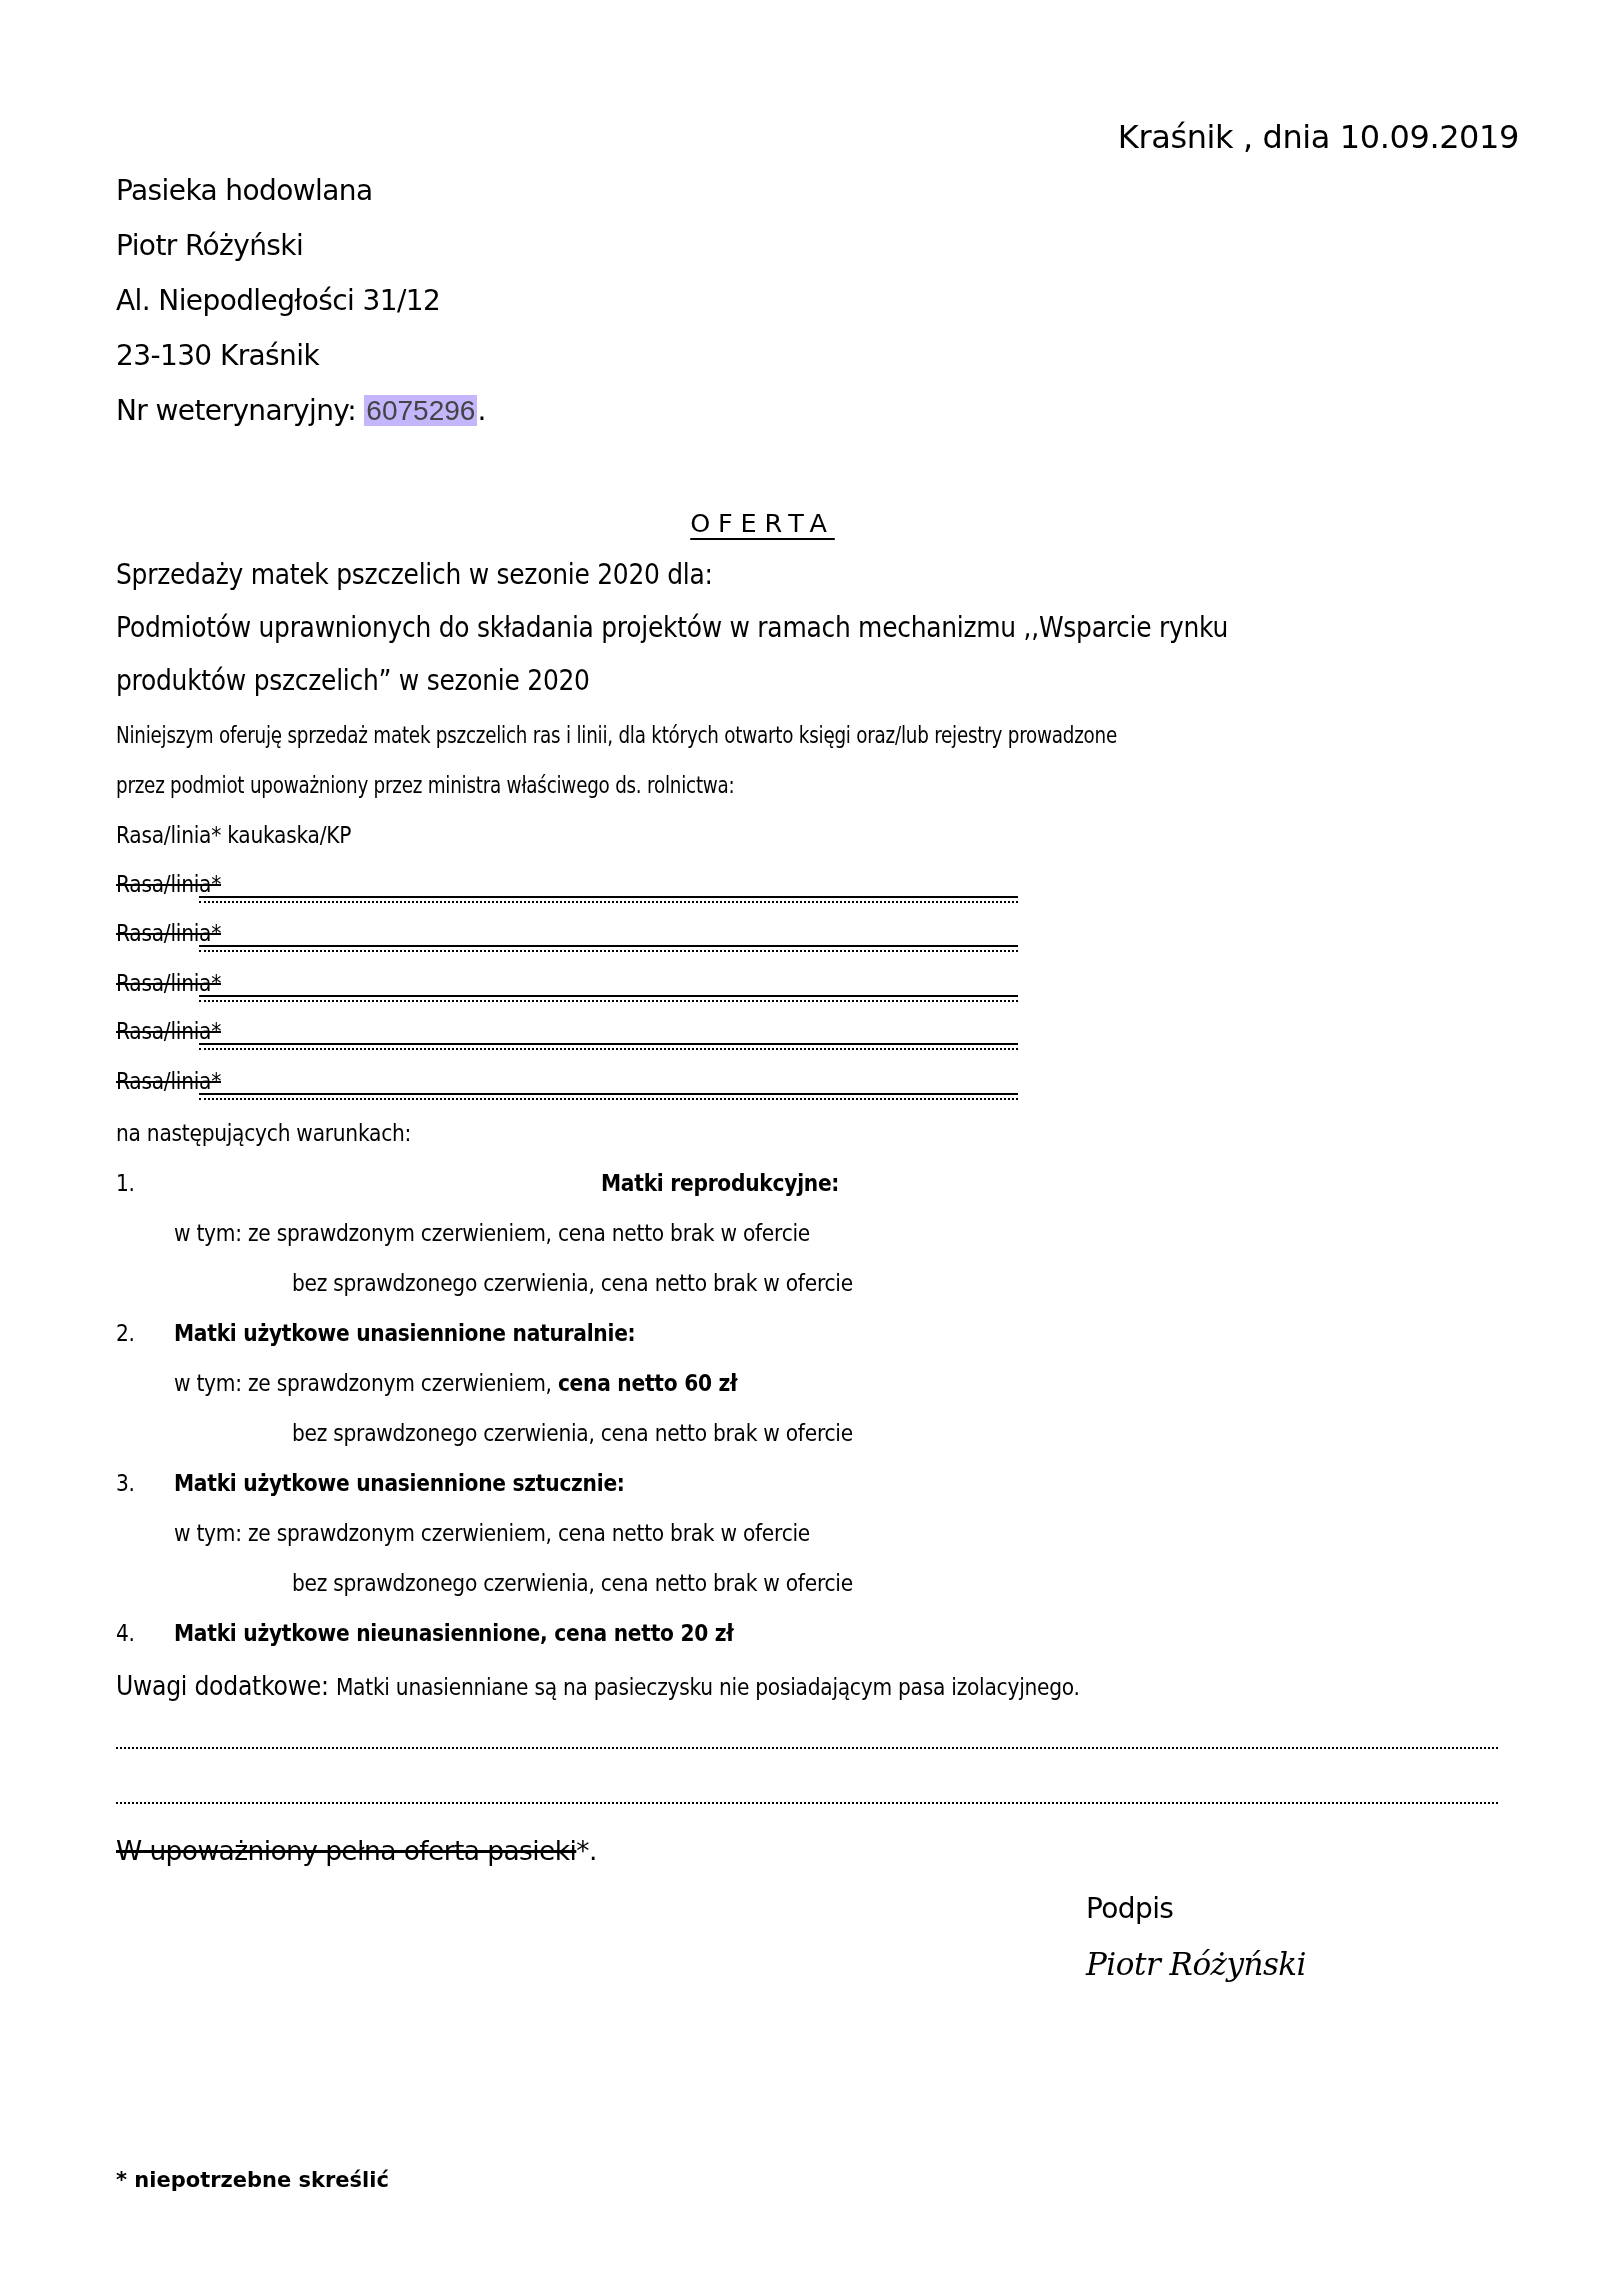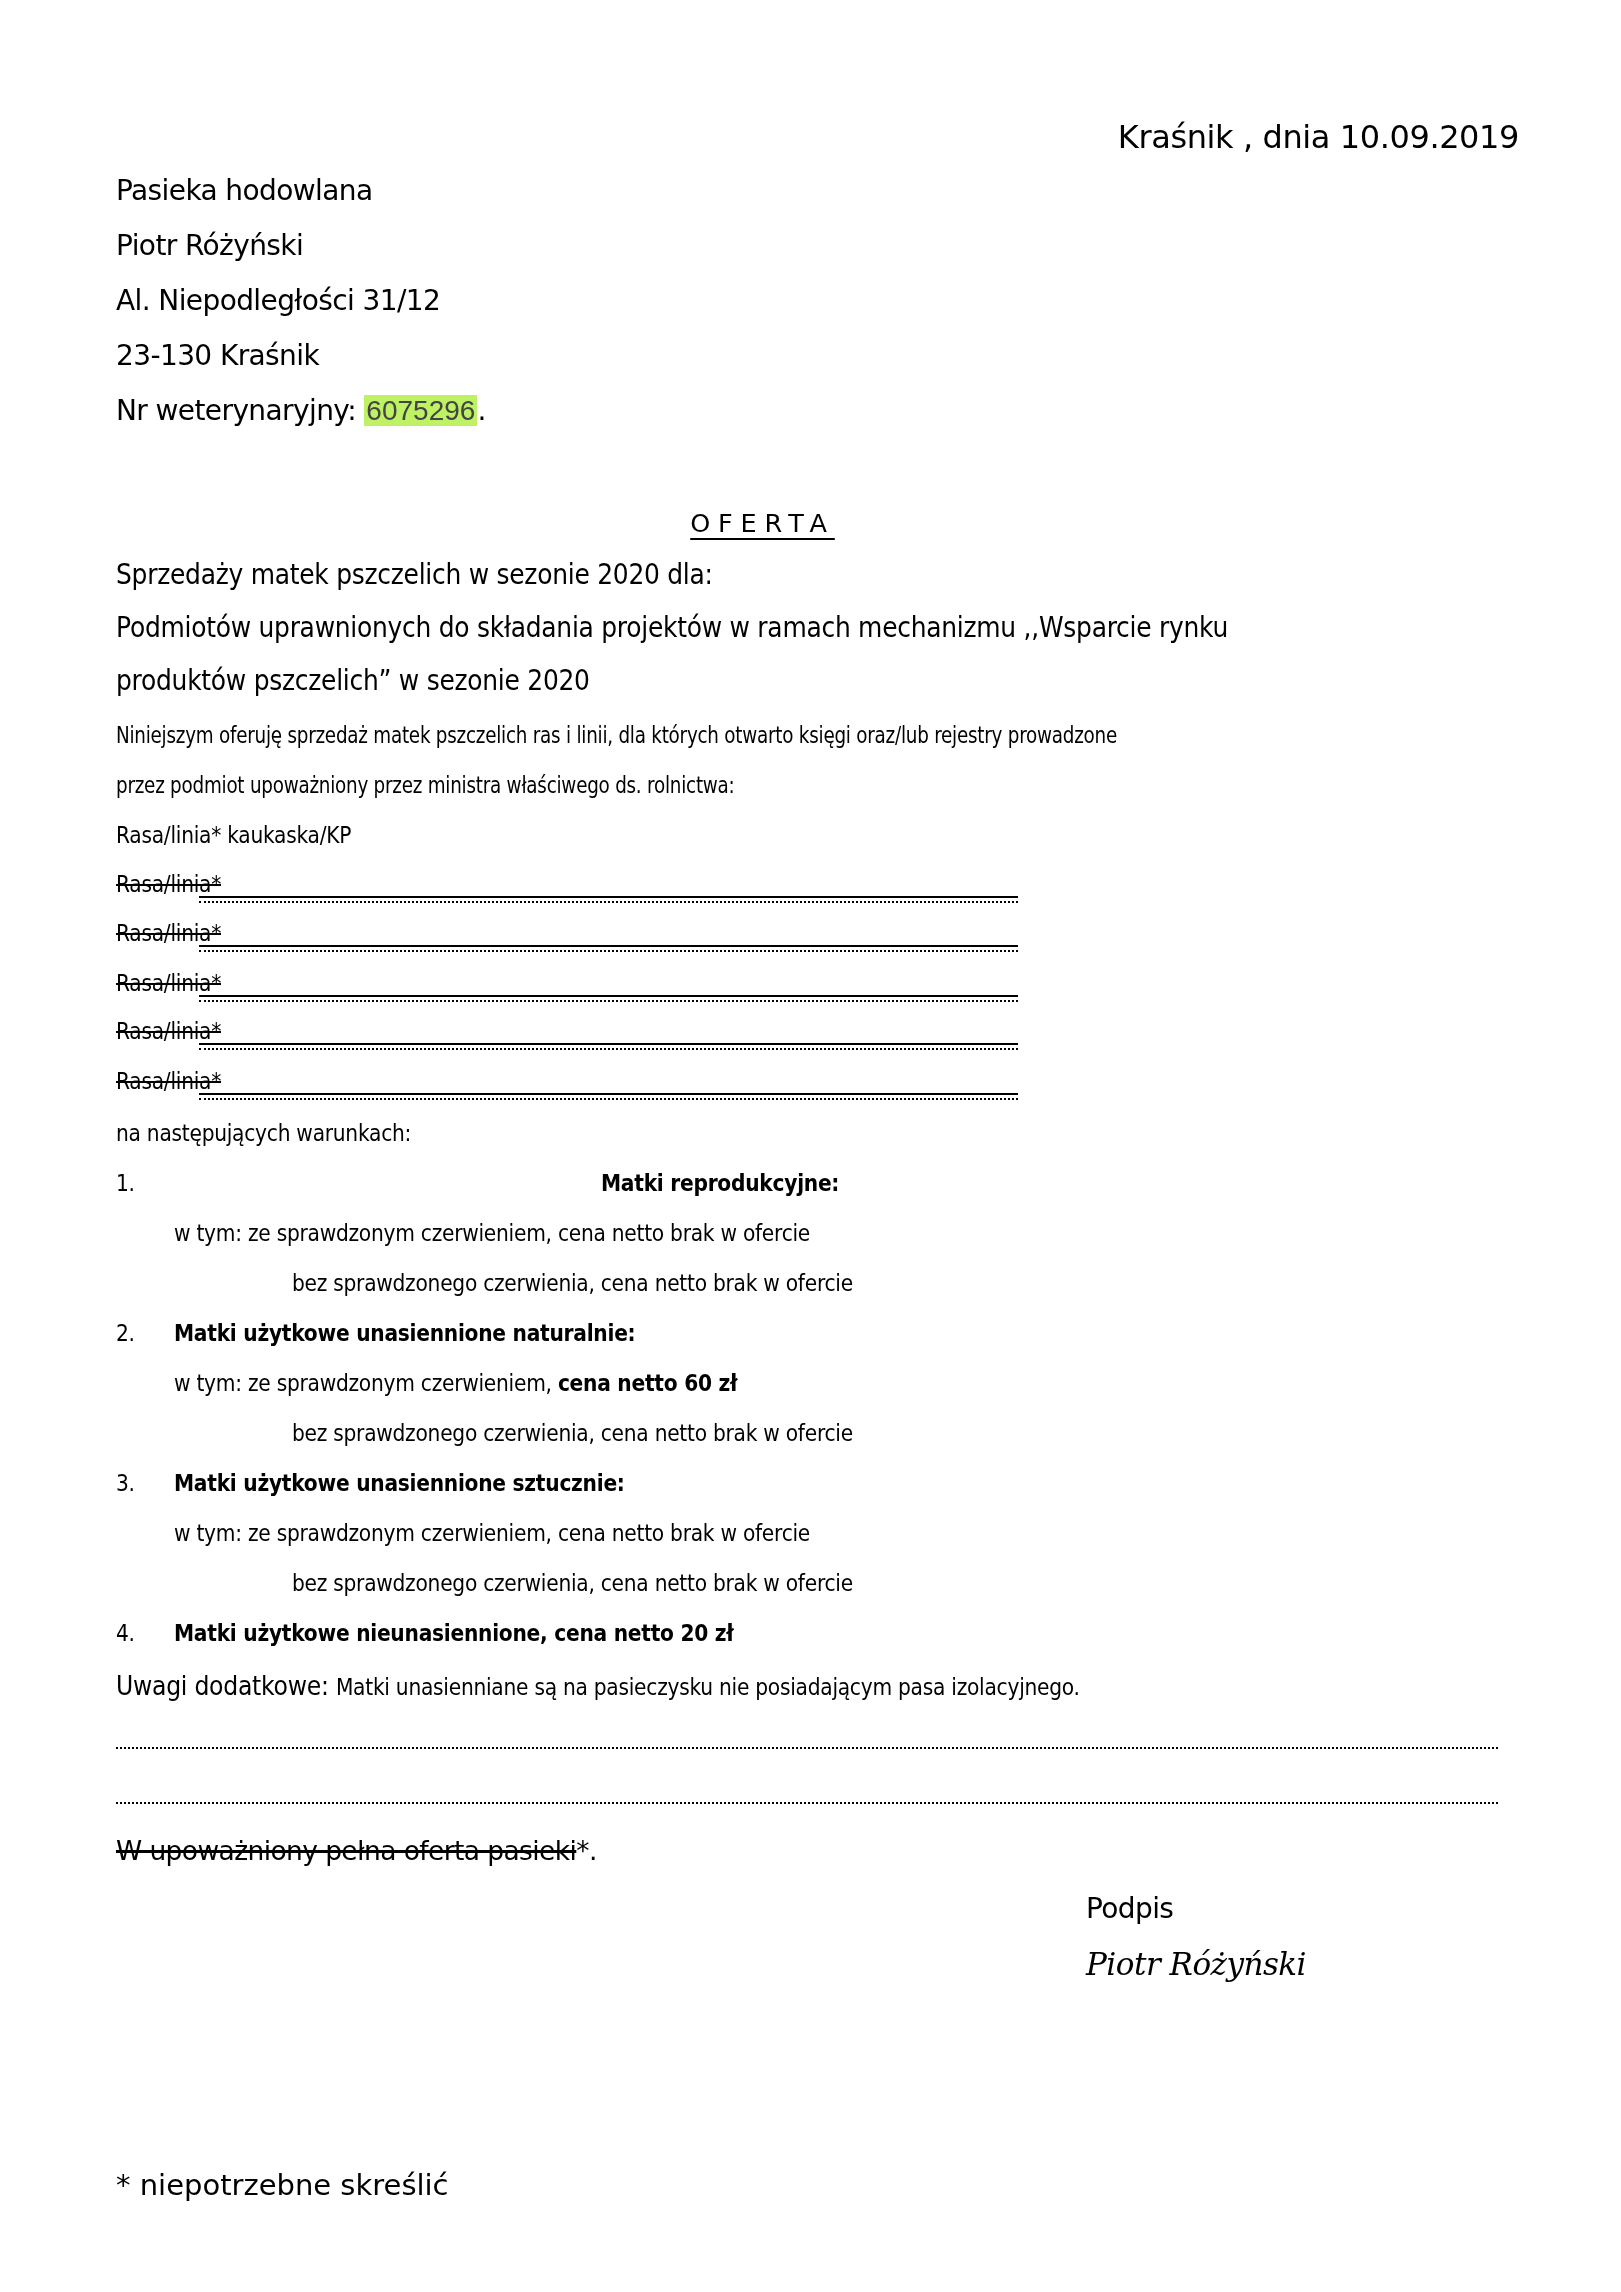--- a/index.html
+++ b/index.html
@@ -4,30 +4,30 @@
   <style>
     * { margin: 0; padding: 0; box-sizing: border-box; }
     html, body { width: 1621px; height: 2293px; background: #ffffff; }
     body { position: relative; color: #000; font-family: "DejaVu Sans", sans-serif; overflow: hidden; }
     .abs { position: absolute; white-space: nowrap; }
     .f-std { font-family: "DejaVu Sans", sans-serif; font-size: 28px; letter-spacing: -0.6px; }
     .f-cond { font-family: "DejaVu Sans", sans-serif; font-size: 25.5px; transform-origin: left center; transform: scaleX(0.86); letter-spacing: -0.3px; }
     .f-cond-s { font-family: "DejaVu Sans", sans-serif; font-size: 23.5px; transform-origin: left center; transform: scaleX(0.86); letter-spacing: -0.3px; }
     .bold { font-weight: bold; }
     .date { right: 102px; top: 118px; font-size: 32px; letter-spacing: -0.4px; }
-    .vetnum { background: #bef264; color: #444; font-family: "Liberation Sans", sans-serif; font-size: 28px; padding: 0 2px; letter-spacing: 0; }
+    .vetnum { background: #c4b5fd; color: #444; font-family: "Liberation Sans", sans-serif; font-size: 28px; padding: 0 2px; letter-spacing: 0; }
     .title { left: 0; width: 1525px; text-align: center; top: 508px; font-size: 25.5px; letter-spacing: 7.8px; text-decoration: underline; text-underline-offset: 5.9px; transform: none; }
     .strike { text-decoration: line-through; text-decoration-thickness: 2.9px; }
     .rasa-row { left: 116px; height: 33px; }
     .rasa-row .label { display: inline-block; font-size: 23.5px; text-decoration: line-through; text-decoration-thickness: 2px; transform: scaleX(0.86); transform-origin: left center; letter-spacing: -0.3px; }
     .rasa-row .fill { position: absolute; left: 88px; top: 25.5px; width: 819px; border-bottom: 2.9px solid #000; }
     .rasa-row .fill::after { content: ""; position: absolute; left: 0; right: 0; top: 5.9px; border-bottom: 2.9px dotted #000; }
     .remarks-dots { left: 116px; width: 1382px; border-bottom: 2.9px dotted #000; height: 0; }
     .sig-name { font-family: "DejaVu Serif", serif; font-style: italic; font-size: 31px; letter-spacing: -0.5px; }
-    .footnote { font-size: 29px; font-weight: normal; letter-spacing: 0; }
+    .footnote { font-size: 21px; font-weight: bold; letter-spacing: 0; }
   </style>
 </head>
 <body>
 
 <div class="abs date">Kraśnik , dnia 10.09.2019</div>
 
 <div class="abs f-std" style="left:116px; top:174px;">Pasieka hodowlana</div>
 <div class="abs f-std" style="left:116px; top:229px;">Piotr Różyński</div>
 <div class="abs f-std" style="left:116px; top:284px;">Al. Niepodległości 31/12</div>
 <div class="abs f-std" style="left:116px; top:339px;">23-130 Kraśnik</div>

